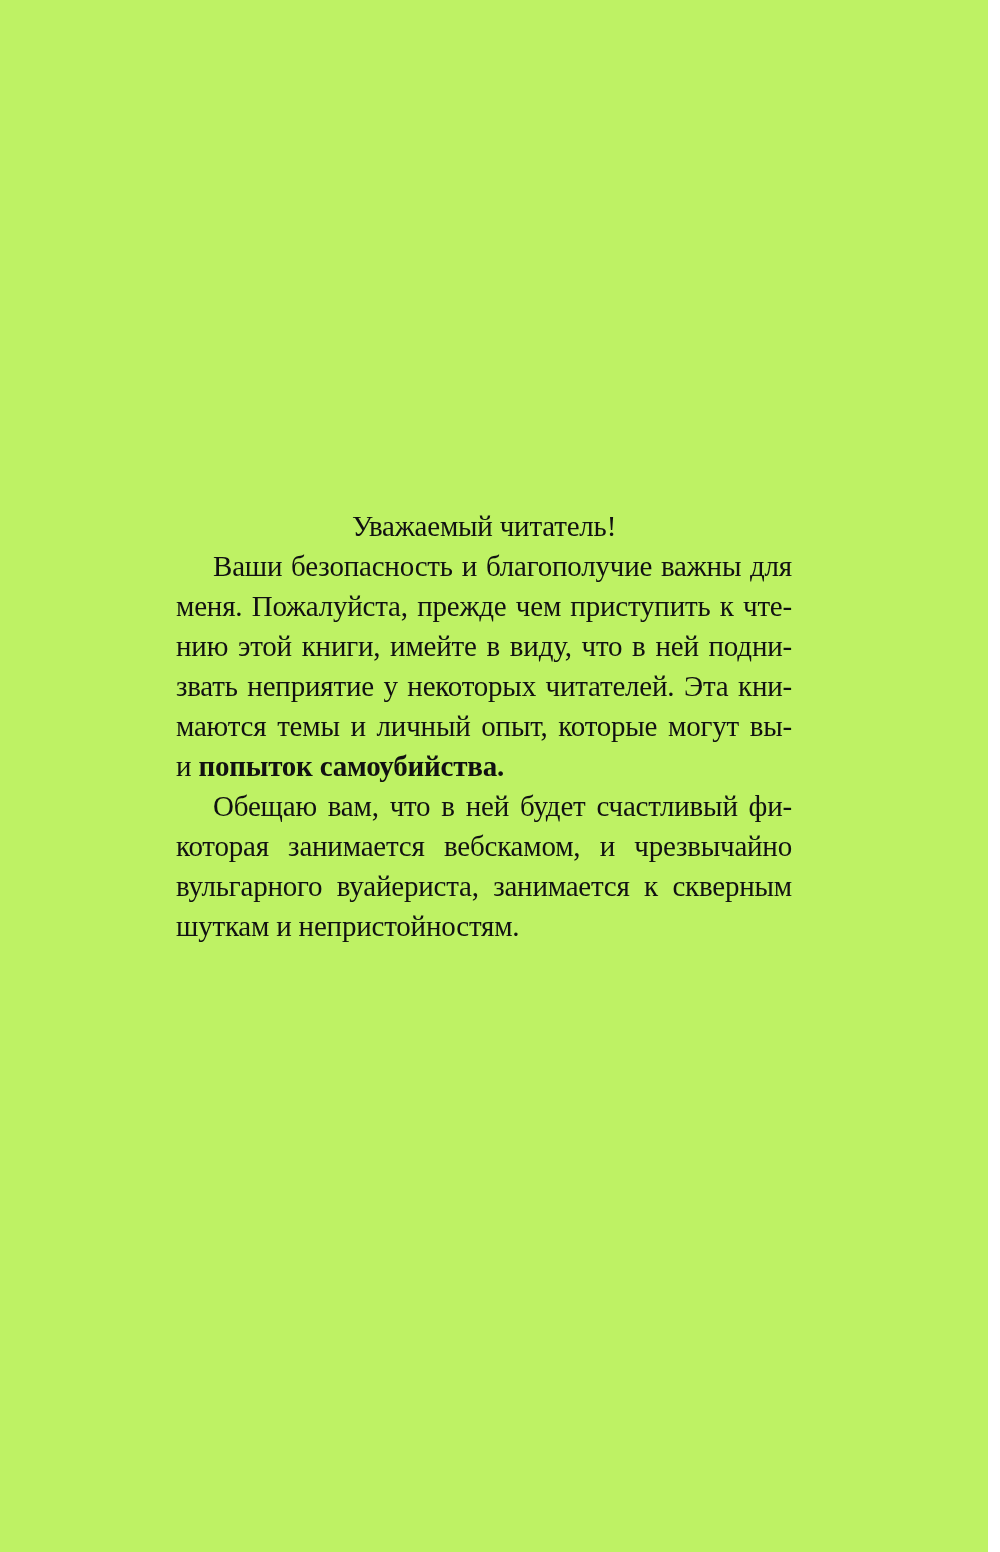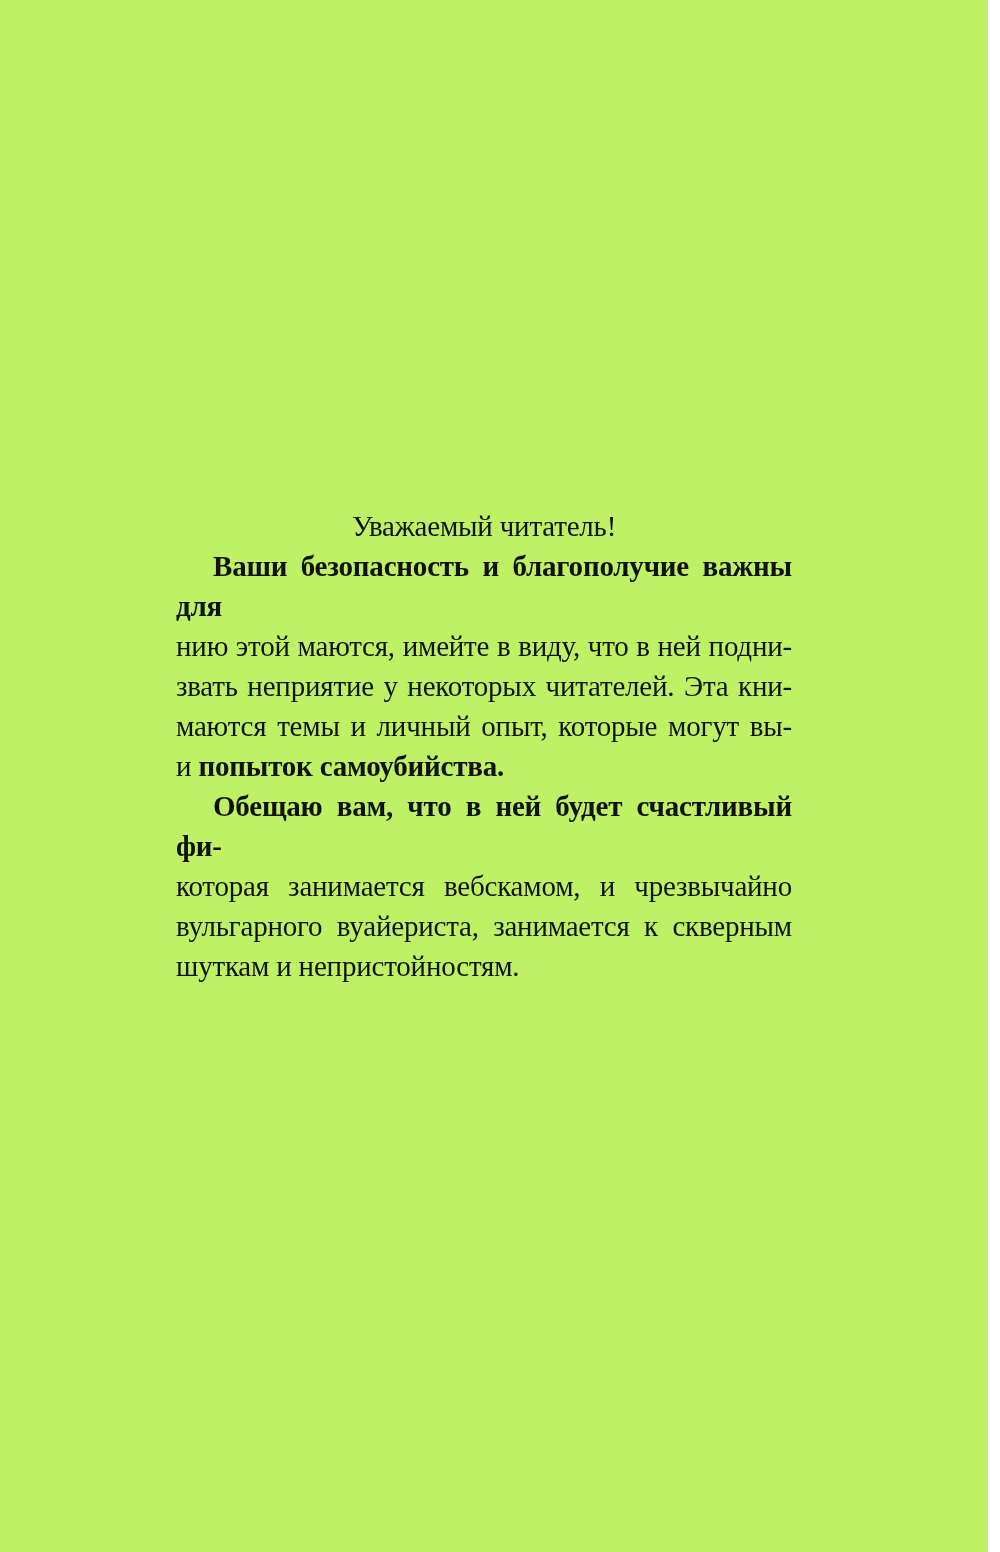--- a/index.html
+++ b/index.html
@@ -38,37 +38,37 @@
   .line {
     min-height: 40px;
     white-space: normal;
   }
   .line.just {
     text-align: justify;
     text-align-last: justify;
   }
   .line.first-line {
     text-indent: 37px;
-    font-weight: bold;
   }
   .seg-bold {
     font-weight: bold;
     text-align: right;
   }
 </style>
 </head>
 <body>
 
 <div class="book-page">
   <div class="text-block">
     <div class="line title-line">Уважаемый читатель!</div>
     <div id="paragraphs">
         <div class="paragraph">
           <div class="line just first-line"><span class="seg-regular">Ваши безопасность и благополучие важны для</span></div>
-          <div class="line just"><span class="seg-regular">нию этой маются, имейте в виду, что в ней подни-</span></div>
+          <div class="line just"><span class="seg-regular">меня. Пожалуйста, прежде чем приступить к чте-</span></div>
+          <div class="line just"><span class="seg-regular">нию этой книги, имейте в виду, что в ней подни-</span></div>
           <div class="line just"><span class="seg-regular">звать неприятие у некоторых читателей. Эта кни-</span></div>
           <div class="line just"><span class="seg-regular">маются темы и личный опыт, которые могут вы-</span></div>
           <div class="line"><span class="seg-regular">и </span><span class="seg-bold">попыток самоубийства.</span></div>
         </div>
         <div class="paragraph">
           <div class="line just first-line"><span class="seg-regular">Обещаю вам, что в ней будет счастливый фи-</span></div>
           <div class="line just"><span class="seg-regular">которая занимается вебскамом, и чрезвычайно</span></div>
           <div class="line just"><span class="seg-regular">вульгарного вуайериста, занимается к скверным</span></div>
           <div class="line"><span class="seg-regular">шуткам и непристойностям.</span></div>
         </div>

